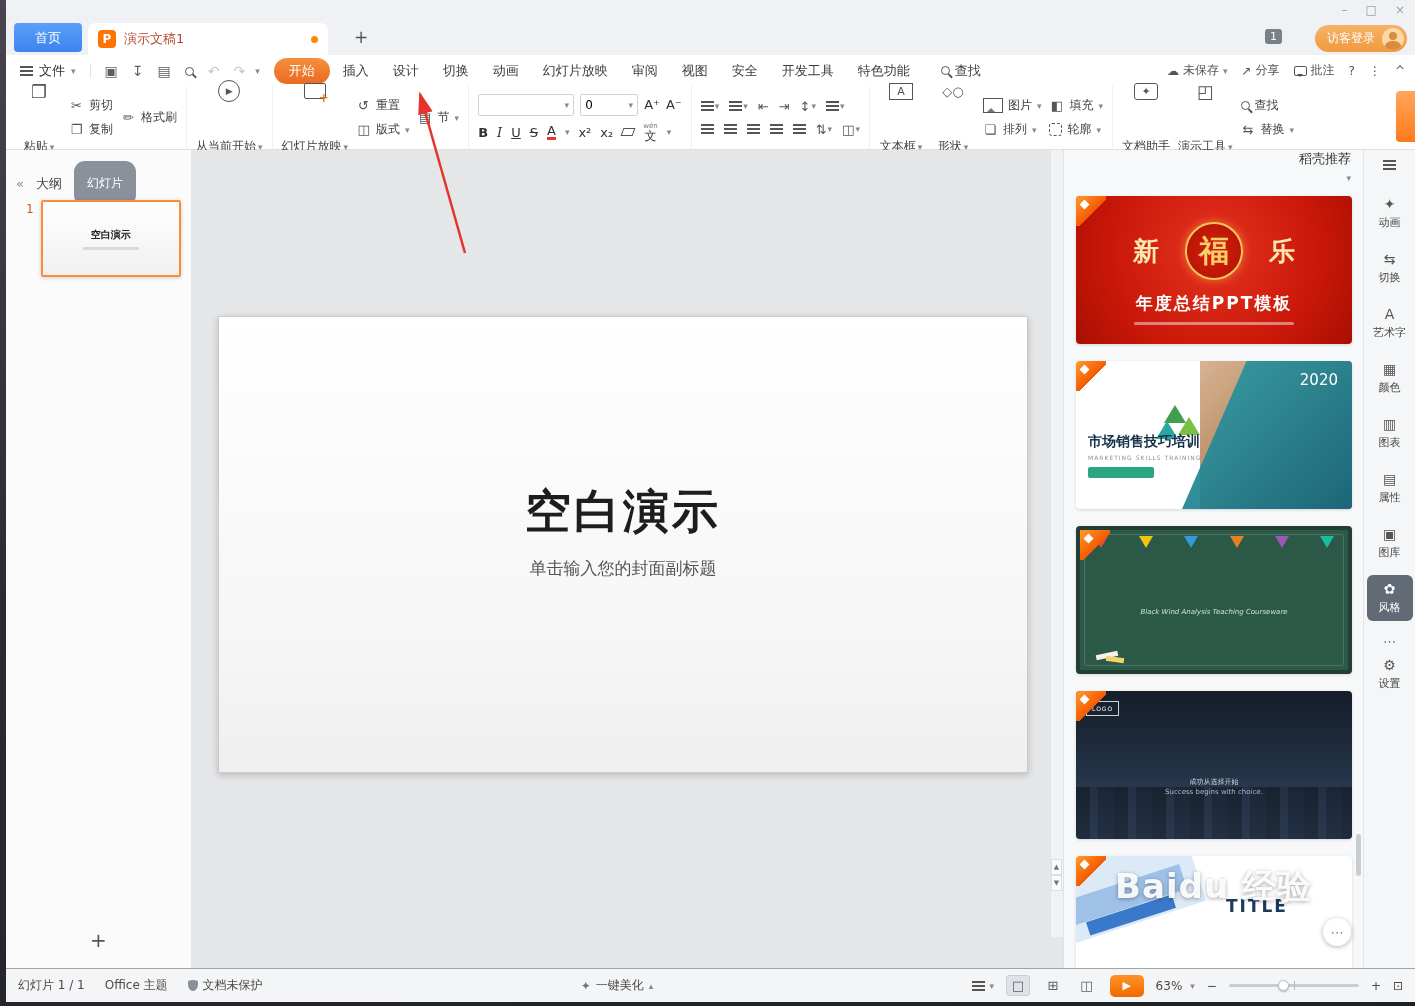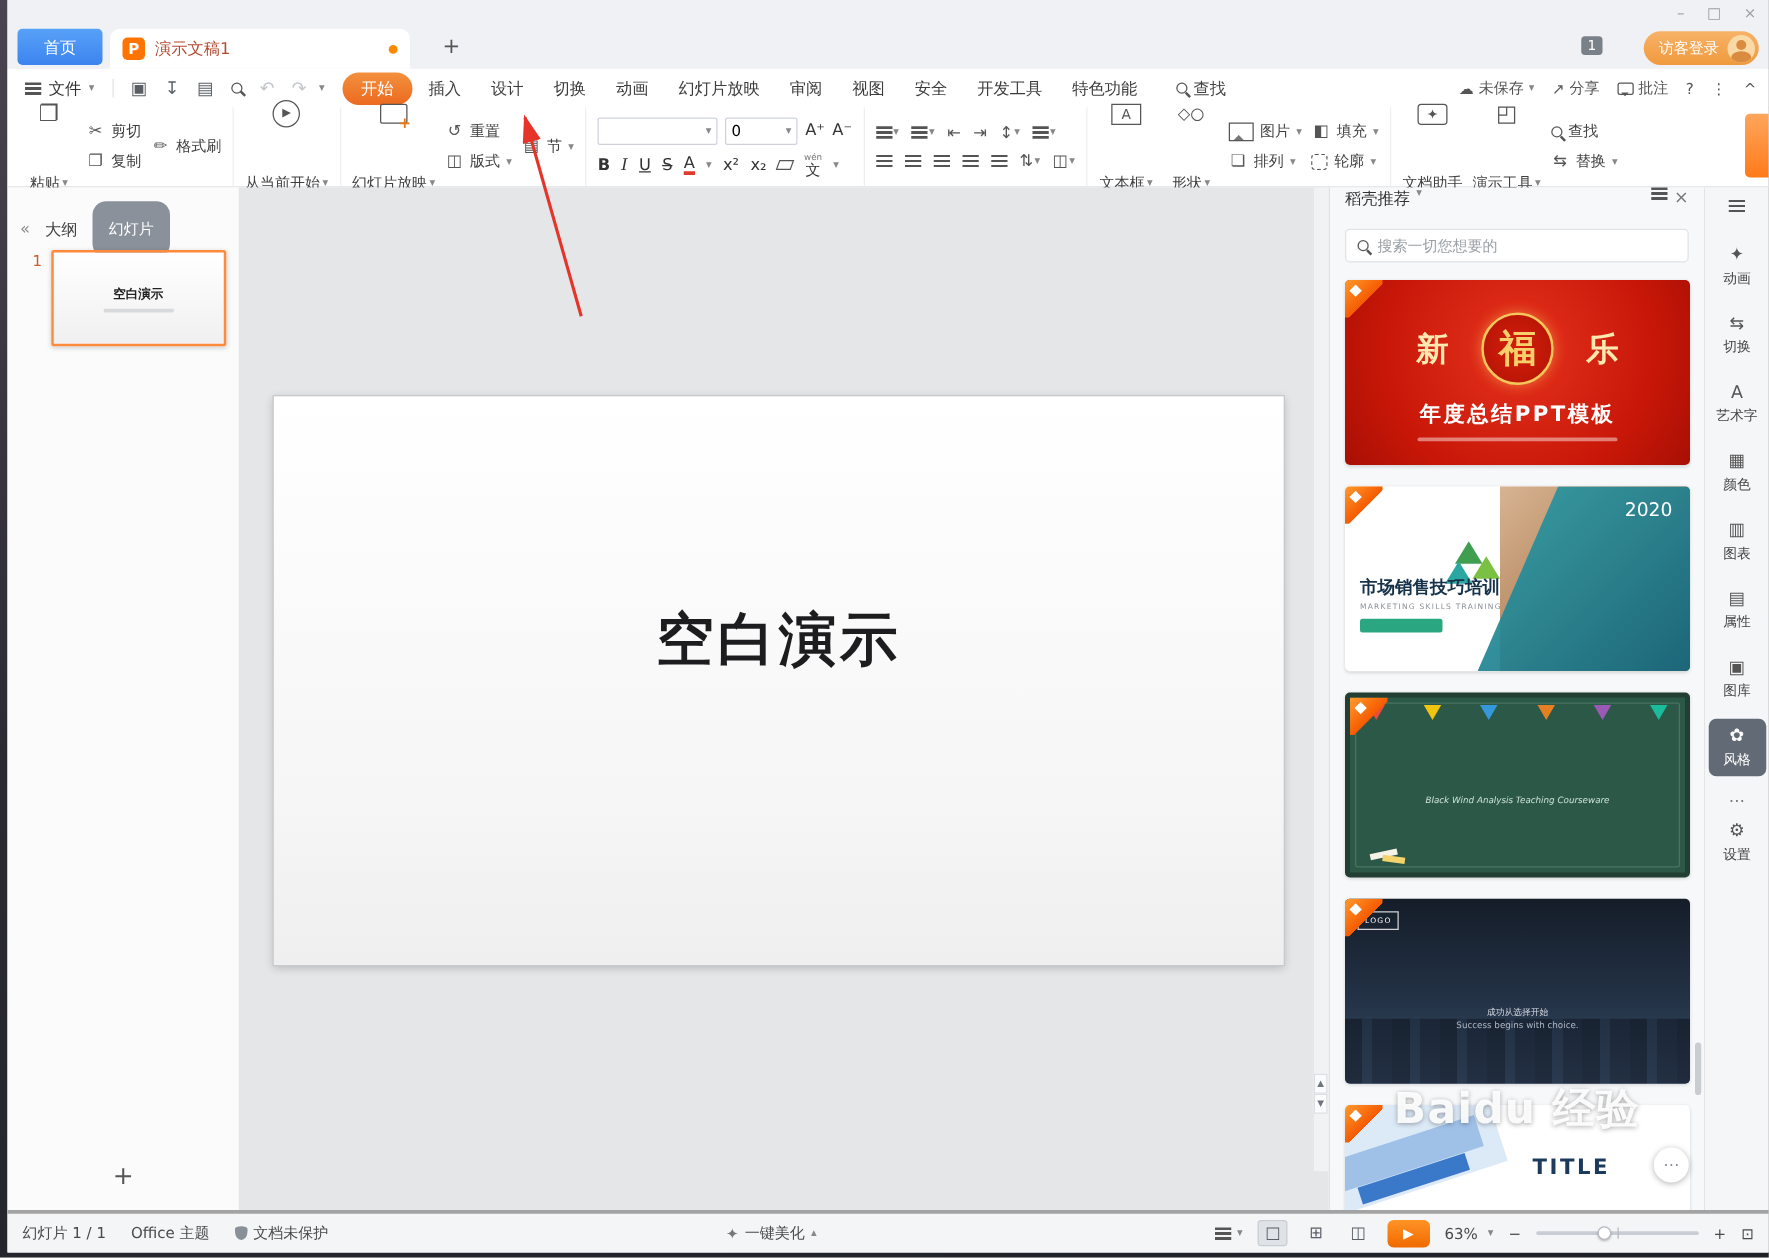--- a/index.html
+++ b/index.html
@@ -112,21 +112,21 @@
   .canvas-scroll { position:absolute; right:0; top:0; bottom:31px; width:13px; background:#f1f2f3; border-left:1px solid #e3e4e6; }
   .scroll-btns { position:absolute; right:1px; bottom:46px; display:flex; flex-direction:column; }
   .scroll-btns span { width:11px; height:16px; display:flex; align-items:center; justify-content:center;
                       font-size:7px; color:#707680; border:1px solid #dcdee1; background:#fafbfc; }
   .notes-bar { position:absolute; left:0; right:13px; bottom:0; height:31px; background:#fff;
                border-top:1px solid #e2e3e5; display:flex; align-items:center; gap:9px; padding:0 16px; color:#666; }
 
   
   .docer { width:300px; border-left:1px solid #e1e2e4; background:#f7f8f9; position:relative;
            display:flex; flex-direction:column; flex:none; }
-  .docer-head { height:32px; display:flex; align-items:flex-start; padding:0 12px; gap:5px; }
+  .docer-head { height:32px; display:flex; align-items:flex-end; padding:0 12px; gap:5px;flex-direction:column; }
   .docer-title { font-size:13px; color:#333; }
   .docer-head .sp { flex:1; }
   .docer-close { color:#777; font-size:14px; }
   .docer-search { margin:1px 12px 0; height:27px; background:#fff; border:1px solid #e0e2e5; border-radius:4px;
                   display:flex; align-items:center; gap:7px; padding:0 9px; }
   .docer-search input { border:none; outline:none; flex:1; font-size:12px; color:#444; font-family:inherit; }
   .docer-search input::placeholder { color:#9aa0a6; }
   .cards { flex:1; overflow:hidden; padding:14px 12px 0; position:relative; }
   .card { width:276px; height:148px; border-radius:4px; margin-bottom:17px; position:relative; overflow:hidden;
           box-shadow:0 1px 3px rgba(0,0,0,.14); background:#fff; }
@@ -203,21 +203,21 @@
                flex-direction:column; align-items:center; padding-top:10px; flex:none; }
   .rail-top { color:#777; margin-bottom:20px; }
   .rail-item { width:46px; padding:6px 0; margin-bottom:9px; display:flex; flex-direction:column;
                align-items:center; gap:3px; color:#454545; font-size:11px; border-radius:6px; }
   .rail-item .ric { font-size:14px; color:#555; height:16px; }
   .rail-active { background:#626a75; color:#fff; }
   .rail-active .ric { color:#fff; }
   .rail-dots { color:#777; margin:4px 0 2px; font-size:13px; }
 
   
-  .statusbar { height:34px; background:#f4f5f7; border-top:3px solid #a3a3a3; display:flex;
+  .statusbar { height:34px; background:#f4f5f7; border-top:1px solid #a3a3a3; display:flex;
                align-items:center; padding:0 12px; gap:20px; color:#4a4a4a; font-size:12px; flex:none; }
   .sb-item { display:flex; align-items:center; gap:5px; white-space:nowrap; }
   .i-shield { width:10px; height:11px; background:#8a9097; border-radius:50% 50% 50% 50% / 18% 18% 62% 62%; display:inline-block; }
   .sb-center { flex:1; display:flex; justify-content:center; }
   .sb-right { display:flex; align-items:center; gap:12px; }
   .viewbtn { font-size:13px; color:#5a6068; padding:2px 5px; }
   .viewbtn.active { background:#dfe3e7; border:1px solid #c8cdd3; border-radius:3px; }
   .playbtn { width:34px; height:22px; background:linear-gradient(#ff9326,#f06a00); border-radius:5px;
              color:#fff; display:flex; align-items:center; justify-content:center; font-size:11px; }
   .zoom { display:flex; align-items:center; gap:8px; }
@@ -526,40 +526,37 @@
           <span class="thumb-title">空白演示</span>
           <span class="thumb-subline"></span>
         </div>
       </div>
       <div class="add-slide">+</div>
     </div>
 
     <div class="canvas">
       <div class="slide">
         <div class="slide-title">空白演示</div>
+        <div class="slide-sub">单击输入您的封面副标题</div>
       </div>
       <div class="canvas-scroll">
         <div class="scroll-btns">
           <span>▲</span>
           <span>▼</span>
         </div>
       </div>
     </div>
 
     <div class="docer">
       <div class="docer-head">
         <span class="docer-title">稻壳推荐</span>
         <span class="caret">▾</span>
         <span class="sp"></span>
         <span class="i-menu"></span>
         <span class="docer-close">×</span>
-      </div>
-      <div class="docer-search">
-        <span class="i-mag"></span>
-        <input placeholder="搜索一切您想要的" style="">
       </div>
       <div class="cards">
 
         <div class="card card1">
           <span class="docer-corner"></span>
           <div class="c1-row">
             <span class="c1-char">新</span>
             <span class="c1-circle">福</span>
             <span class="c1-char">乐</span>
           </div>

